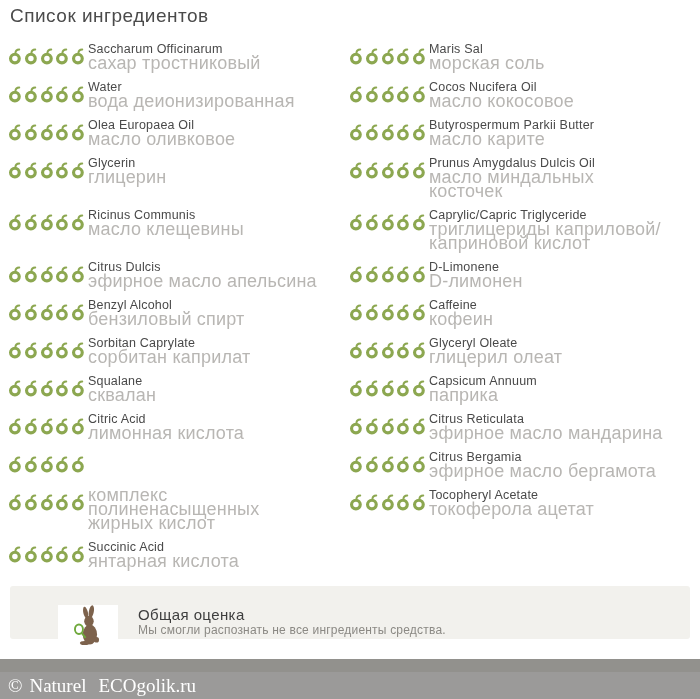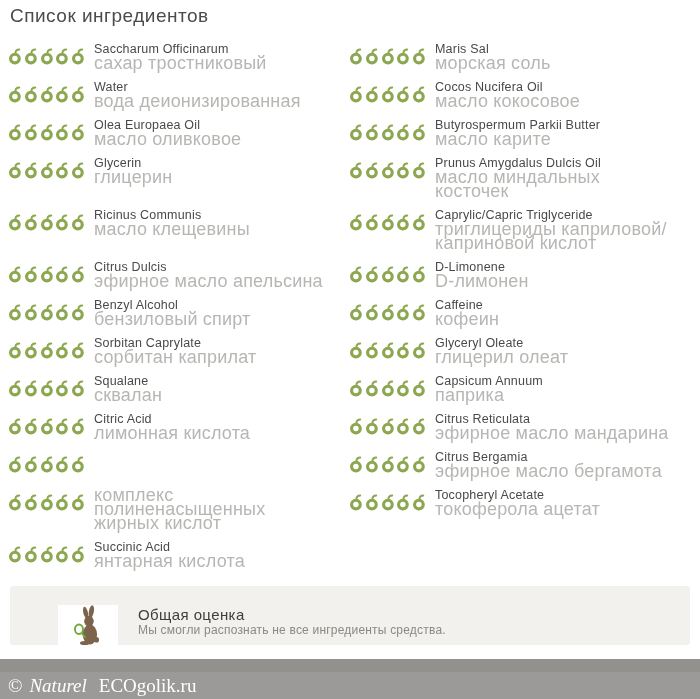--- a/index.html
+++ b/index.html
@@ -18,29 +18,29 @@
     display:grid;
     grid-template-columns:341px 1fr;
     row-gap:10px;
     margin:14px 0 0 8px;
   }
   .cell{display:flex;align-items:flex-start;min-height:28px;}
   .icons{
     display:flex;gap:1px;width:78px;flex:none;margin-top:6px;
   }
   .icons svg{display:block;}
-  .txt{margin-left:8px;max-width:240px;}
+  .txt{margin-left:2px;max-width:240px;}
   .iname{
     font-size:12.5px;line-height:14px;color:#494949;letter-spacing:.2px;
   }
   .idesc{
     font-size:18px;line-height:14px;color:#b8b6b3;letter-spacing:.2px;
   }
   .summary-card{
-    position:absolute;left:10px;right:10px;top:586px;height:59px;
+    position:absolute;left:10px;right:10px;top:586px;height:53px;
     background:#f2f1ed;border-radius:3px;
     display:flex;align-items:flex-start;
     padding:19px 20px 0 48px;box-sizing:border-box;
   }
   .rabbit-box{
     width:60px;height:40px;background:#ffffff;flex:none;
     display:flex;align-items:center;justify-content:center;
   }
   .summary-texts{margin-left:20px;padding-top:1px;}
   .summary-title{
@@ -51,21 +51,21 @@
   }
   .footer-strip{
     position:absolute;left:0;right:0;top:659px;height:13px;background:#92918d;
   }
   .footer-bar{
     position:absolute;left:0;right:0;top:672px;height:27px;background:#9b9a99;
     display:flex;align-items:center;padding-left:8px;box-sizing:border-box;
     font-family:"Liberation Serif", serif;font-size:19px;color:#ffffff;
   }
   .footer-bar .copy{margin-right:7px;}
-  .footer-bar .brand1{margin-right:12px;font-style:italic;}
+  .footer-bar .brand1{margin-right:12px;}
 </style>
 </head>
 <body>
 
 <h1 class="page-title">Список ингредиентов</h1>
 
 <div class="grid">
     <div class="cell">
       <div class="icons">
         <svg width="15" height="17" viewBox="0 0 15 17">

